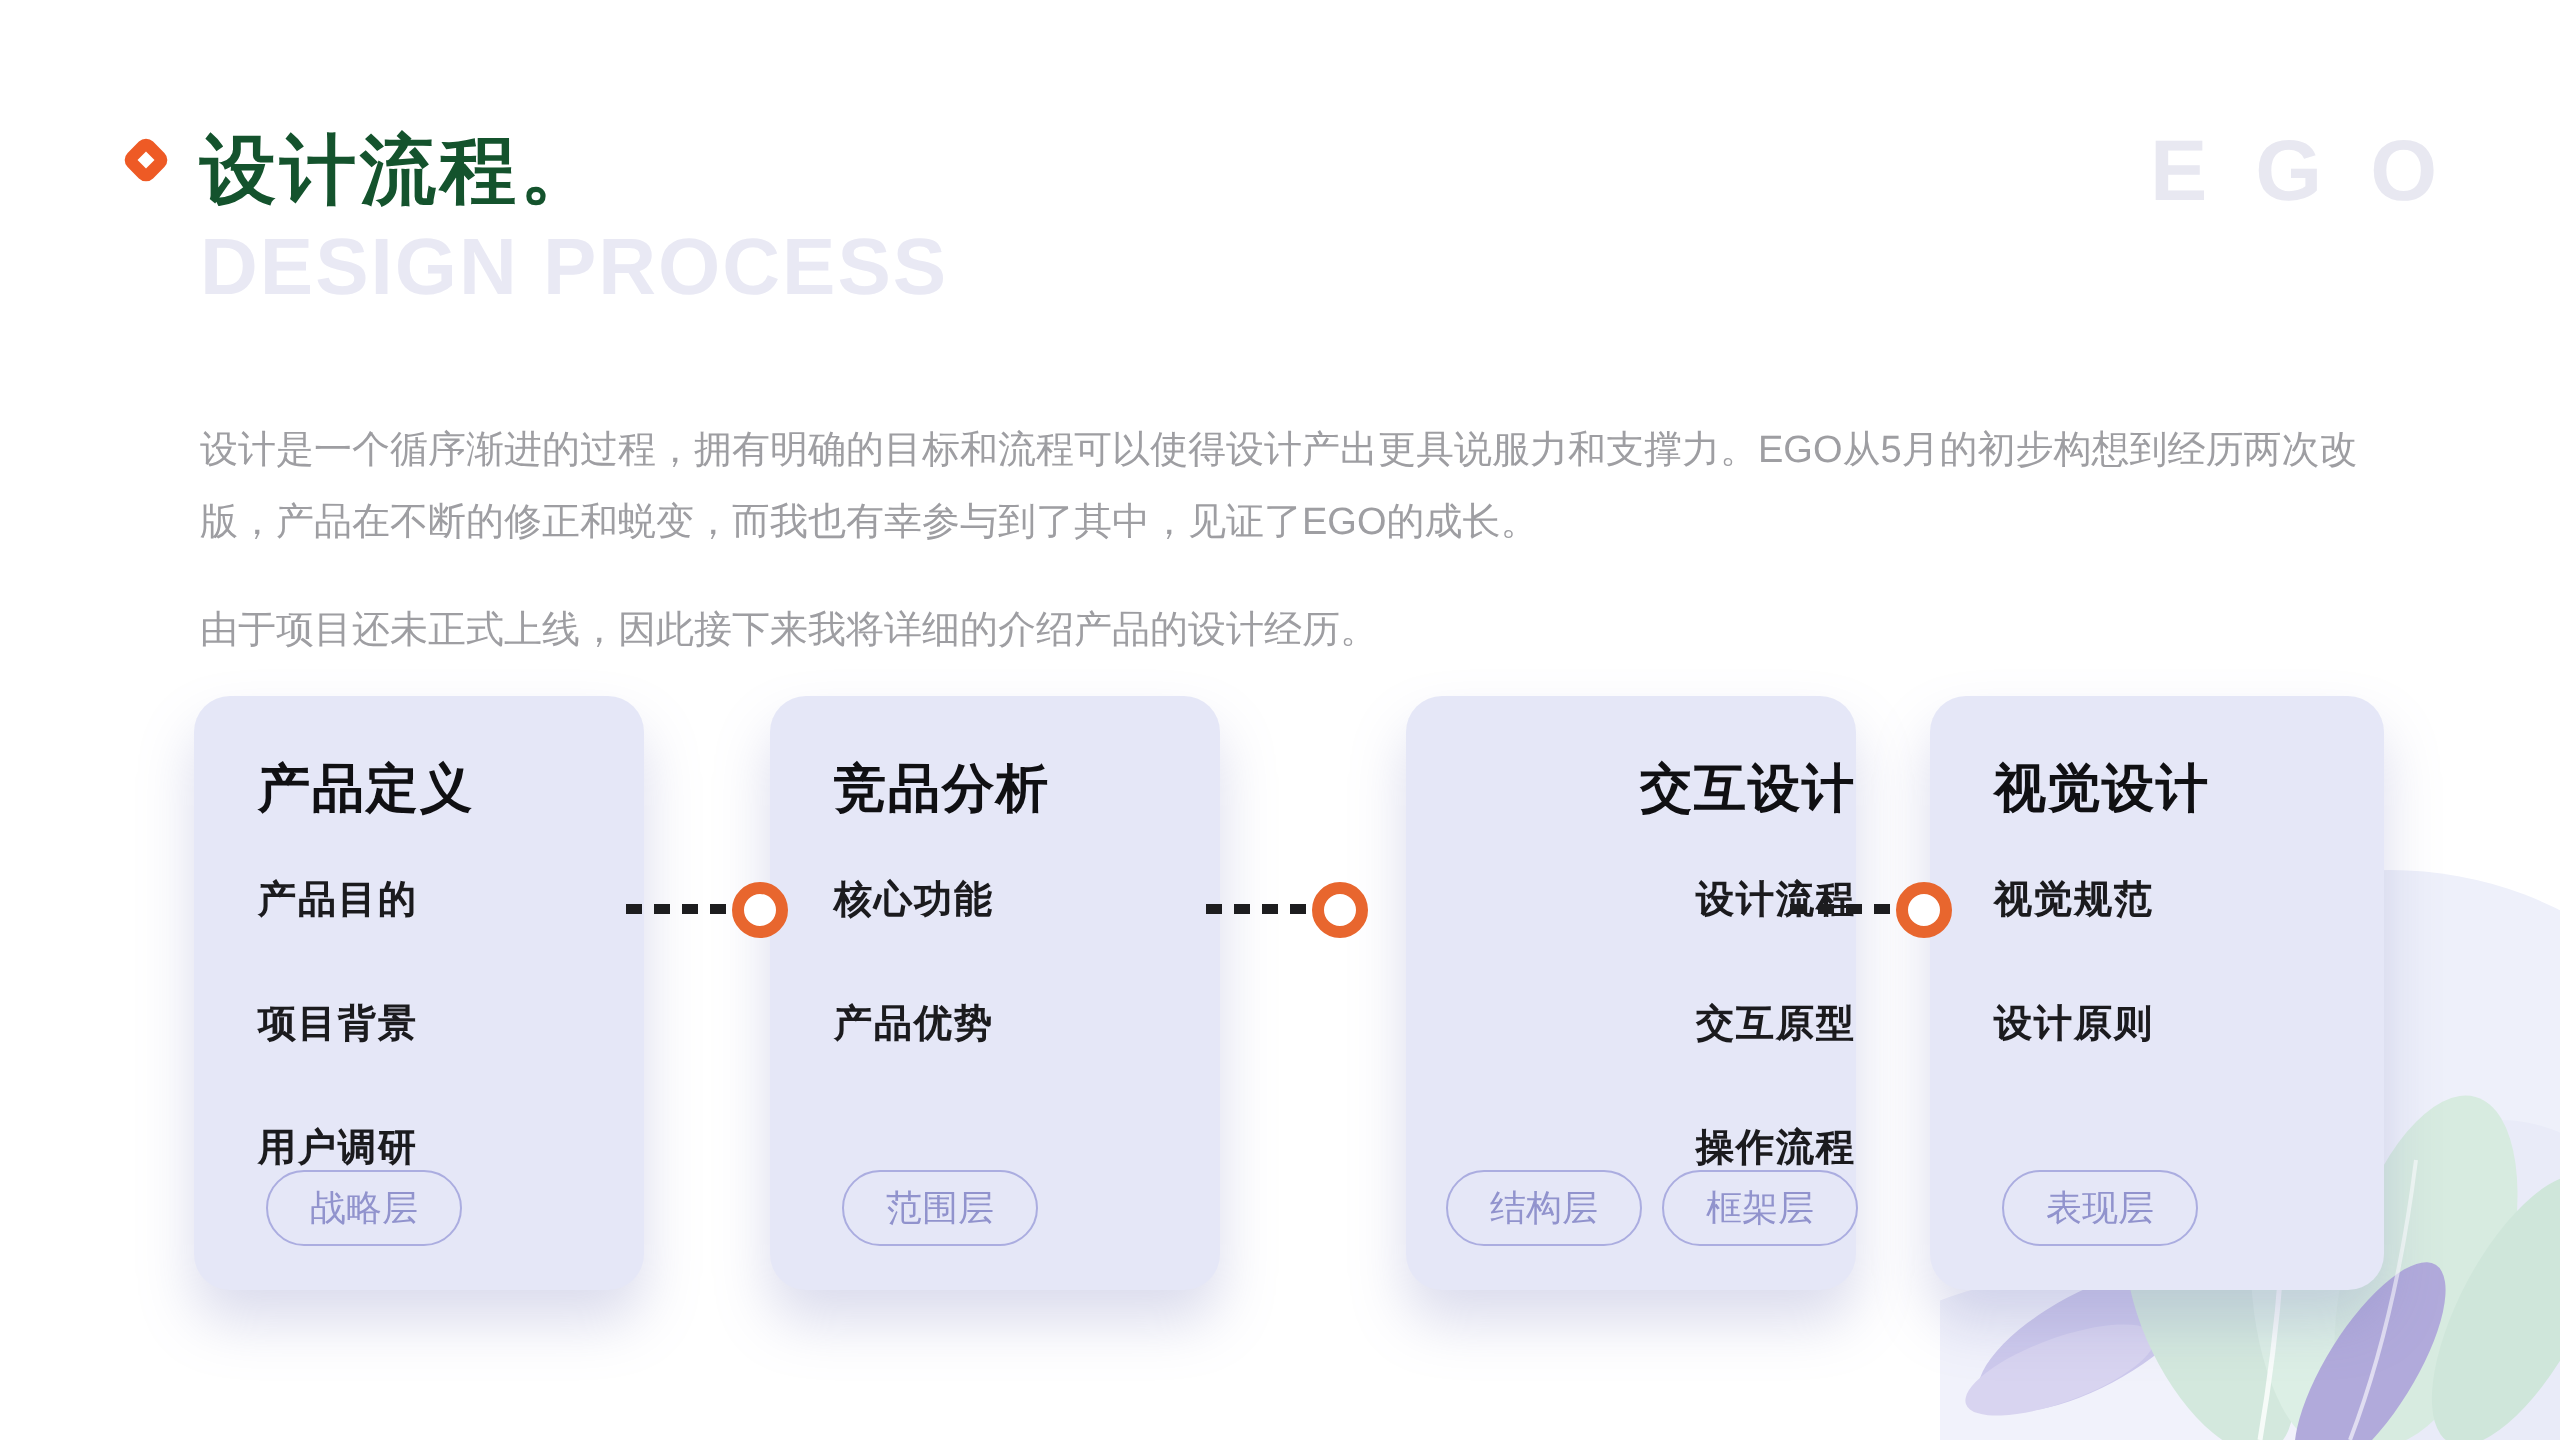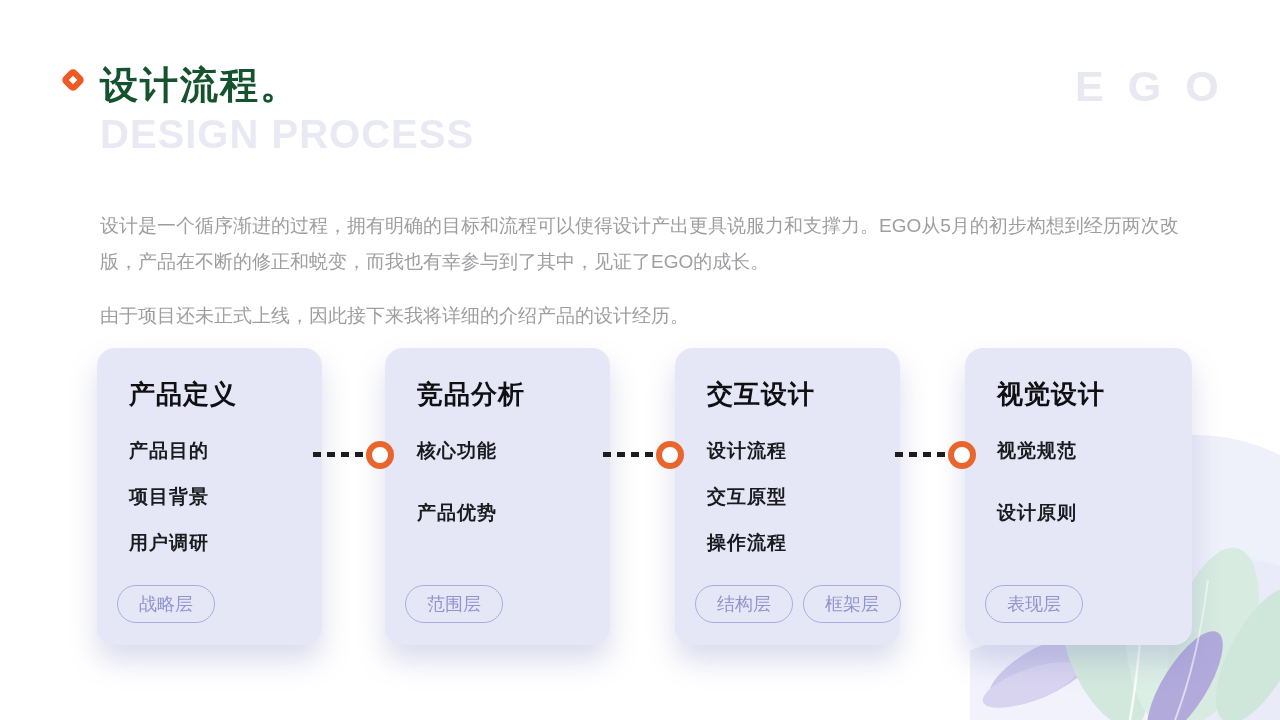--- a/index.html
+++ b/index.html
@@ -55,42 +55,42 @@
     position: absolute; top: 348px;
     width: 225px; height: 297px;
     background: #e5e7f7;
     border-radius: 18px;
     box-shadow: 0 16px 28px rgba(125, 130, 190, 0.28);
     z-index: 2;
     padding: 28px 0 0 32px;
   }
   .card-1 { left: 97px; }
   .card-2 { left: 385px; }
-  .card-3 { left: 675px; }
+  .card-3 { left: 703px; text-align: right; }
   .card-4 { left: 965px; width: 227px; }
 
   .card-title {
     font-size: 26px; font-weight: 800;
     color: #101013;
     line-height: 36px;
     letter-spacing: 1px;
   }
   .card-items {
     margin-top: 26px;
-    display: flex; flex-direction: column; gap: 20px;
+    display: flex; flex-direction: column; gap: 36px;
   }
   .card-items.wide { gap: 36px; justify-content: center; }
   .card-item {
     font-size: 19px; font-weight: 700;
     color: #1b1b1e;
     line-height: 26px;
     letter-spacing: 1px;
   }
   .card-tags {
-    position: absolute; left: 20px; bottom: 22px;
+    position: absolute; left: 36px; bottom: 22px;
     display: flex; gap: 10px;
   }
   .card-3 .card-tags { left: 20px; }
   .tag-pill {
     height: 38px; line-height: 36px;
     padding: 0 21px;
     border: 1px solid #abade0;
     border-radius: 19px;
     color: #9193cd;
     font-size: 18px;

